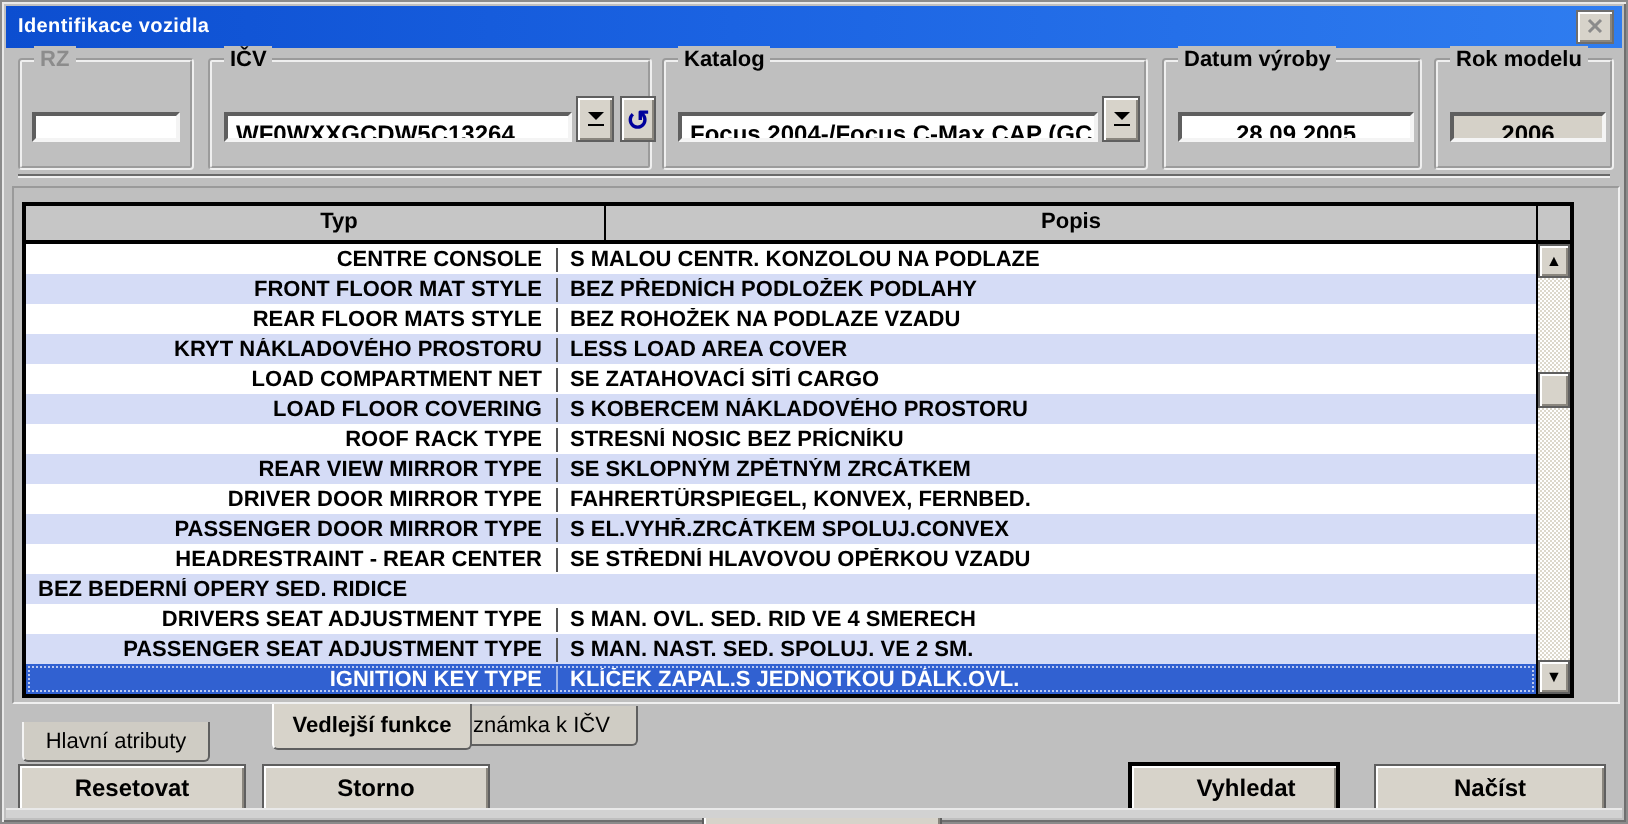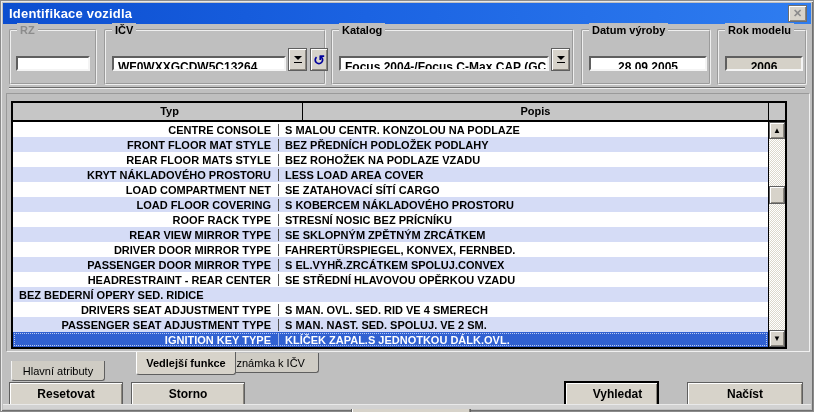--- a/index.html
+++ b/index.html
@@ -11,21 +11,21 @@
     border:1px solid #8b8b8b;
     box-shadow: inset 1px 1px 0 #e9e9e9, inset -1px -1px 0 #6f6f6f;
   }
 
   
   .titlebar {
     position:absolute; left:2px; top:2px; right:2px; height:21px;
     background:linear-gradient(90deg,#0c4ed0 0%, #1b63e2 45%, #2f7df0 100%);
     display:flex; align-items:center; padding-left:6px;
   }
-  .titlebar .title { color:#fff; font-size:13px; font-weight:bold; letter-spacing:.2px; }
+  .titlebar .title { color:#fff; font-size:10px; font-weight:bold; letter-spacing:.2px; }
   .close-btn {
     position:absolute; right:4px; top:2px; width:19px; height:17px;
     background:#d7d3ca; border:1px solid #6e6e6e;
     box-shadow: inset 1px 1px 0 #fff, inset -1px -1px 0 #8a867e;
     display:flex; align-items:center; justify-content:center;
     font-size:11px; font-weight:bold; color:#8b8b8b; cursor:pointer;
   }
 
   
   .groupbox {
@@ -268,17 +268,17 @@
     </div>
   </div>
 
   <div class="tab" style="left:10px; width:94px;margin-top:8px;">Hlavní atributy</div>
   <div class="tab active" style="left:106px; width:100px;">Vedlejší funkce</div>
   <div class="tab" style="left:208px; width:110px;">Poznámka k IČV</div>
 
   <div class="btn" style="left:8px;   width:114px;">Resetovat</div>
   <div class="btn" style="left:130px; width:114px;">Storno</div>
   <div class="btn" style="left:350px; width:120px;margin-top:24px;">Souhrnný</div>
-  <div class="btn default" style="left:563px; width:95px;padding-left:12px;">Vyhledat</div>
+  <div class="btn default" style="left:563px; width:106px;padding-left:12px;">Vyhledat</div>
   <div class="btn" style="left:686px; width:116px;">Načíst</div>
 
   <div class="bottom-strip"></div>
 </div>
 
 </body></html>

